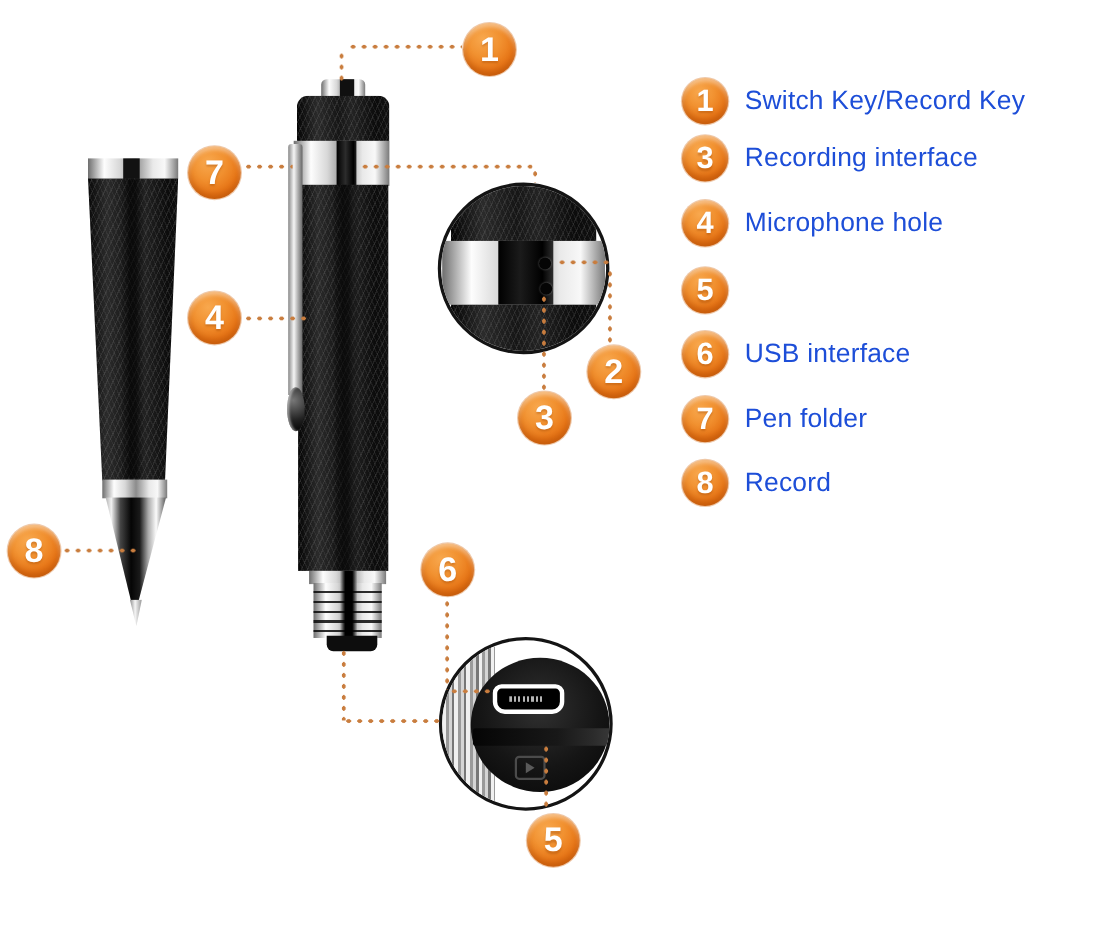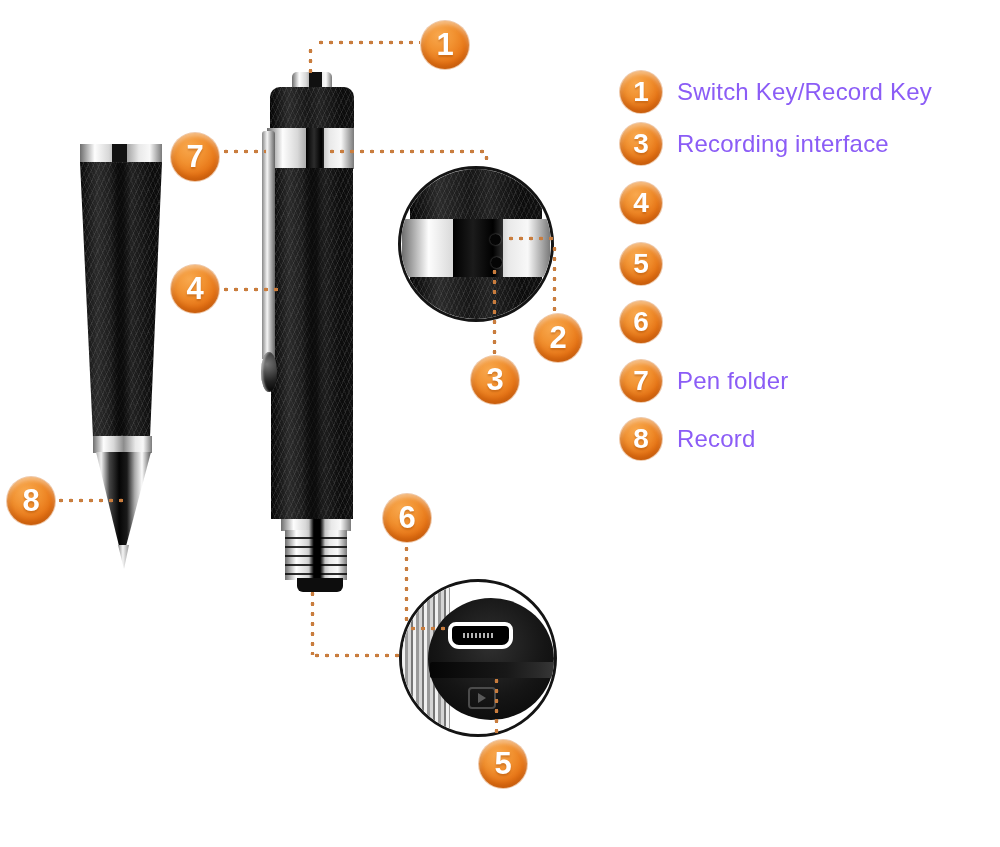--- a/index.html
+++ b/index.html
@@ -48,21 +48,21 @@
   }
 
   
   .inset {
     position:absolute; border-radius:50%; border:3px solid #141414;
     overflow:hidden; background:#fff;
   }
 
   
   .lrow { position:absolute; left:620px; height:44px; display:flex; align-items:center; gap:15px; }
-  .llabel { font-size:24px; color:#8b5cf6; letter-spacing:.2px; white-space:nowrap; }
+  .llabel { font-size:24px; color:#1d4ed8; letter-spacing:.2px; white-space:nowrap; }
 </style>
 </head>
 <body>
 
 <div class="stage">
 
   <div>
     <div class="abs chromeh" style="left:80px; top:144px; width:82px; height:19px;"></div>
     <div class="abs" style="left:112px; top:144px; width:15px; height:19px; background:#121212;"></div>
     <div class="abs tex" style="left:78px; top:162px; width:88px; height:275px; clip-path:polygon(2px 0, 84px 0, 72px 275px, 15px 275px);"></div>
@@ -138,26 +138,28 @@
     <div class="lrow" style="top:70px;">
       <div class="obadge lbadge">1</div>
       <div class="llabel">Switch Key/Record Key</div>
     </div>
     <div class="lrow" style="top:122px;">
       <div class="obadge lbadge">3</div>
       <div class="llabel">Recording interface</div>
     </div>
     <div class="lrow" style="top:181px;">
       <div class="obadge lbadge">4</div>
+      <div class="llabel">Microphone hole</div>
     </div>
     <div class="lrow" style="top:242px;">
       <div class="obadge lbadge">5</div>
     </div>
     <div class="lrow" style="top:300px;">
       <div class="obadge lbadge">6</div>
+      <div class="llabel">USB interface</div>
     </div>
     <div class="lrow" style="top:359px;">
       <div class="obadge lbadge">7</div>
       <div class="llabel">Pen folder</div>
     </div>
     <div class="lrow" style="top:417px;">
       <div class="obadge lbadge">8</div>
       <div class="llabel">Record</div>
     </div>
   </div>

